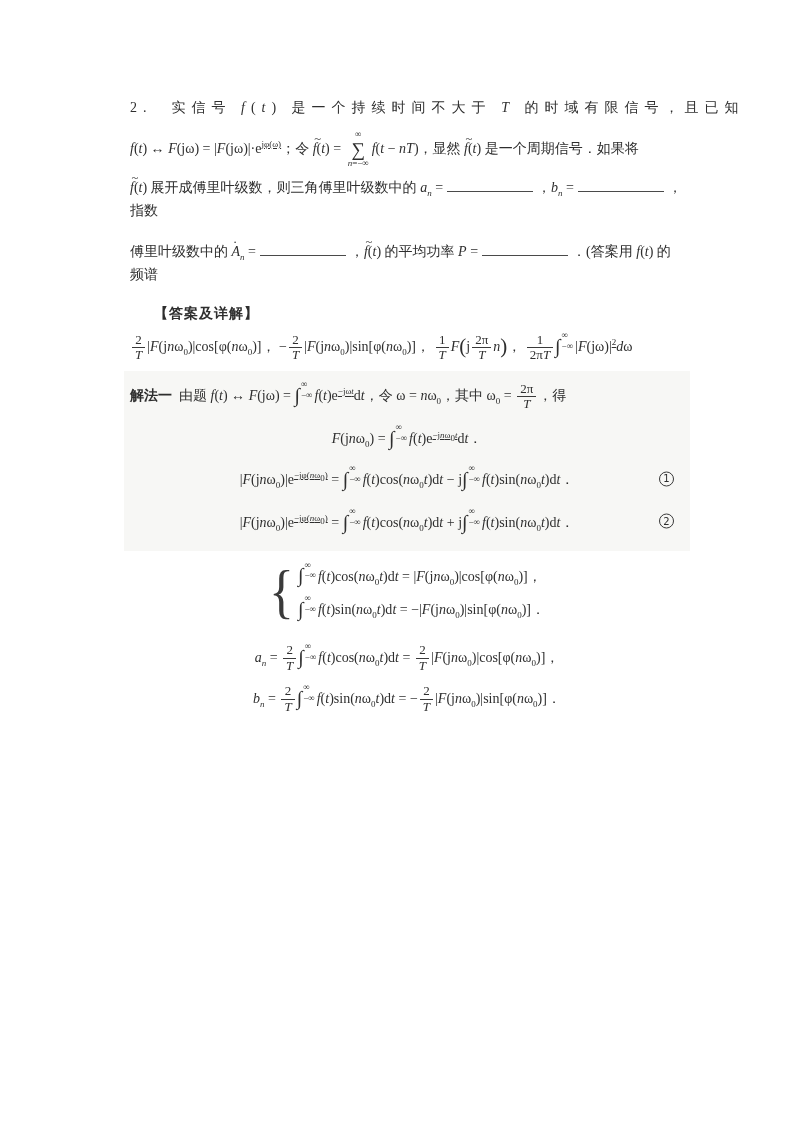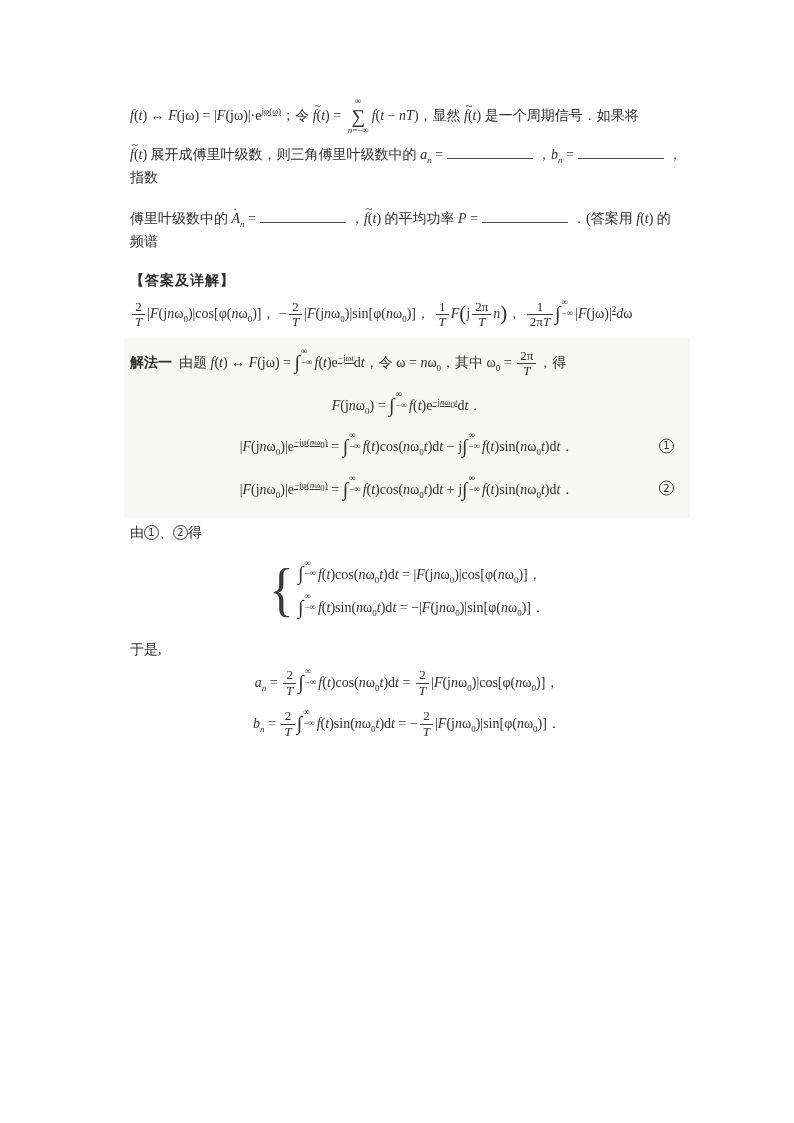--- a/index.html
+++ b/index.html
@@ -15,21 +15,21 @@
   .content {
     position:absolute; left:130px; top:97px; width:554px;
     font-size:14px; line-height:1.5;
   }
   .line { margin-bottom:14px; }
   .spread { letter-spacing:6px; margin-bottom:12px; white-space:nowrap; }
   .q2 { margin-bottom:8px; }
   .q3 { margin-bottom:20px; }
   .q4 { margin-bottom:18px; }
   .q5 { margin-bottom:16px; }
-  .hdr { font-weight:bold; margin-bottom:6px; letter-spacing:1px; }
+  .hdr { font-weight:bold; margin-bottom:6px; letter-spacing:1px;margin-left:24px; }
   .ansline { margin-bottom:8px; }
   .jie { margin-bottom:16px; }
   .panel { background:#f7f7f5; margin:0 -6px; padding:8px 6px 2px 6px; }
   .m1 { margin-bottom:10px; }
   .ctr { text-align:center; }
   .eqrow { position:relative; text-align:center; margin-bottom:12px; }
   .eqF { margin-bottom:10px; }
   .para { margin-bottom:10px; }
   .from12 { margin:4px 0 8px 0; }
   .yushi { margin:4px 0 6px 0; }
@@ -75,20 +75,21 @@
   .bp { font-size:21px; vertical-align:-2px; }
   sup { font-size:9px;text-decoration:underline; }
   sub { font-size:9px; }
 </style>
 </head>
 <body>
 
 <div class="sheet">
   <div class="content">
 
+    <div class="line spread">2.&nbsp; 实信号 <i>f</i>(<i>t</i>) 是一个持续时间不大于 <i>T</i> 的时域有限信号，且已知</div>
     <div class="line q2"><i>f</i>(<i>t</i>) ↔ <i>F</i>(jω) = |<i>F</i>(jω)|·e<sup>jφ(ω)</sup>；令 <span class="ft"><i>f</i><span class="tl">~</span></span>(<i>t</i>) = <span class="so">
           <b>∞</b>
           <span>∑</span>
           <b><i>n</i>=−∞</b>
         </span><i>f</i>(<i>t</i> − <i>nT</i>)，显然 <span class="ft"><i>f</i><span class="tl">~</span></span>(<i>t</i>) 是一个周期信号．如果将</div>
     <div class="line q3"><span class="ft"><i>f</i><span class="tl">~</span></span>(<i>t</i>) 展开成傅里叶级数，则三角傅里叶级数中的 <i>a</i><sub><i>n</i></sub> =<span class="bl"></span>，<i>b</i><sub><i>n</i></sub> =<span class="bl"></span>，指数</div>
     <div class="line q4">傅里叶级数中的 <span class="ft"><i>A</i><span class="tl">·</span></span><sub><i>n</i></sub> =<span class="bl"></span>，<span class="ft"><i>f</i><span class="tl">~</span></span>(<i>t</i>) 的平均功率 <i>P</i> =<span class="bl"></span>．(答案用 <i>f</i>(<i>t</i>) 的频谱</div>
 
     <div class="hdr">【答案及详解】</div>
     <div class="line ansline"><span class="fr"><b>2</b><b><i>T</i></b></span>|<i>F</i>(j<i>n</i>ω<sub>0</sub>)|cos[φ(<i>n</i>ω<sub>0</sub>)]，&nbsp;−<span class="fr"><b>2</b><b><i>T</i></b></span>|<i>F</i>(j<i>n</i>ω<sub>0</sub>)|sin[φ(<i>n</i>ω<sub>0</sub>)]，&nbsp;<span class="fr"><b>1</b><b><i>T</i></b></span><i>F</i><span class="bp">(</span>j<span class="fr"><b>2π</b><b><i>T</i></b></span><i>n</i><span class="bp">)</span>，&nbsp;<span class="fr"><b>1</b><b>2π<i>T</i></b></span><span class="in">∫</span><span class="lm"><b>∞</b><b>−∞</b></span>|<i>F</i>(jω)|<sup>2</sup><i>d</i>ω</div>
@@ -102,29 +103,27 @@
         <span class="circ eqtag">1</span>
       </div>
 
 
       <div class="eqrow">
         <span>|<i>F</i>(j<i>n</i>ω<sub>0</sub>)|e<sup>−jφ(<i>n</i>ω<sub>0</sub>)</sup> = <span class="in">∫</span><span class="lm"><b>∞</b><b>−∞</b></span><i>f</i>(<i>t</i>)cos(<i>n</i>ω<sub>0</sub><i>t</i>)d<i>t</i> + j<span class="in">∫</span><span class="lm"><b>∞</b><b>−∞</b></span><i>f</i>(<i>t</i>)sin(<i>n</i>ω<sub>0</sub><i>t</i>)d<i>t</i>．</span>
         <span class="circ eqtag">2</span>
       </div>
     </div>
 
-    <div class="from12">由<span class="circ">1</span>、<span class="circ">2</span>得</div>
 
     <div class="sys">
       <span class="brace">{</span>
       <span class="sysl">
         <div><span class="in">∫</span><span class="lm"><b>∞</b><b>−∞</b></span><i>f</i>(<i>t</i>)cos(<i>n</i>ω<sub>0</sub><i>t</i>)d<i>t</i> = |<i>F</i>(j<i>n</i>ω<sub>0</sub>)|cos[φ(<i>n</i>ω<sub>0</sub>)]，</div>
         <div><span class="in">∫</span><span class="lm"><b>∞</b><b>−∞</b></span><i>f</i>(<i>t</i>)sin(<i>n</i>ω<sub>0</sub><i>t</i>)d<i>t</i> = −|<i>F</i>(j<i>n</i>ω<sub>0</sub>)|sin[φ(<i>n</i>ω<sub>0</sub>)]．</div>
       </span>
     </div>
 
-    <div class="yushi">于是,</div>
 
     <div class="anrow"><i>a</i><sub><i>n</i></sub> = <span class="fr"><b>2</b><b><i>T</i></b></span><span class="in">∫</span><span class="lm"><b>∞</b><b>−∞</b></span><i>f</i>(<i>t</i>)cos(<i>n</i>ω<sub>0</sub><i>t</i>)d<i>t</i> = <span class="fr"><b>2</b><b><i>T</i></b></span>|<i>F</i>(j<i>n</i>ω<sub>0</sub>)|cos[φ(<i>n</i>ω<sub>0</sub>)]，</div>
     <div class="bnrow"><i>b</i><sub><i>n</i></sub> = <span class="fr"><b>2</b><b><i>T</i></b></span><span class="in">∫</span><span class="lm"><b>∞</b><b>−∞</b></span><i>f</i>(<i>t</i>)sin(<i>n</i>ω<sub>0</sub><i>t</i>)d<i>t</i> = −<span class="fr"><b>2</b><b><i>T</i></b></span>|<i>F</i>(j<i>n</i>ω<sub>0</sub>)|sin[φ(<i>n</i>ω<sub>0</sub>)]．</div>
 
   </div>
 </div>
 
 </body></html>

